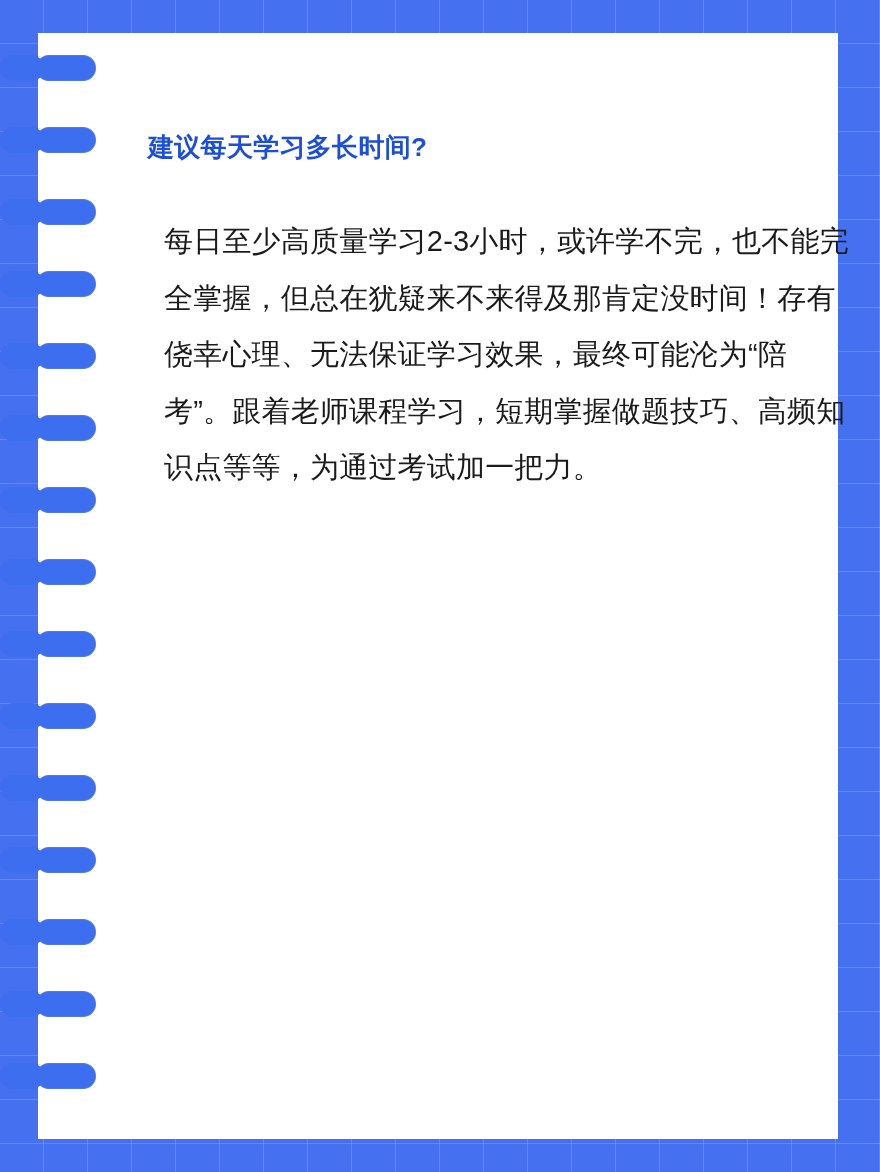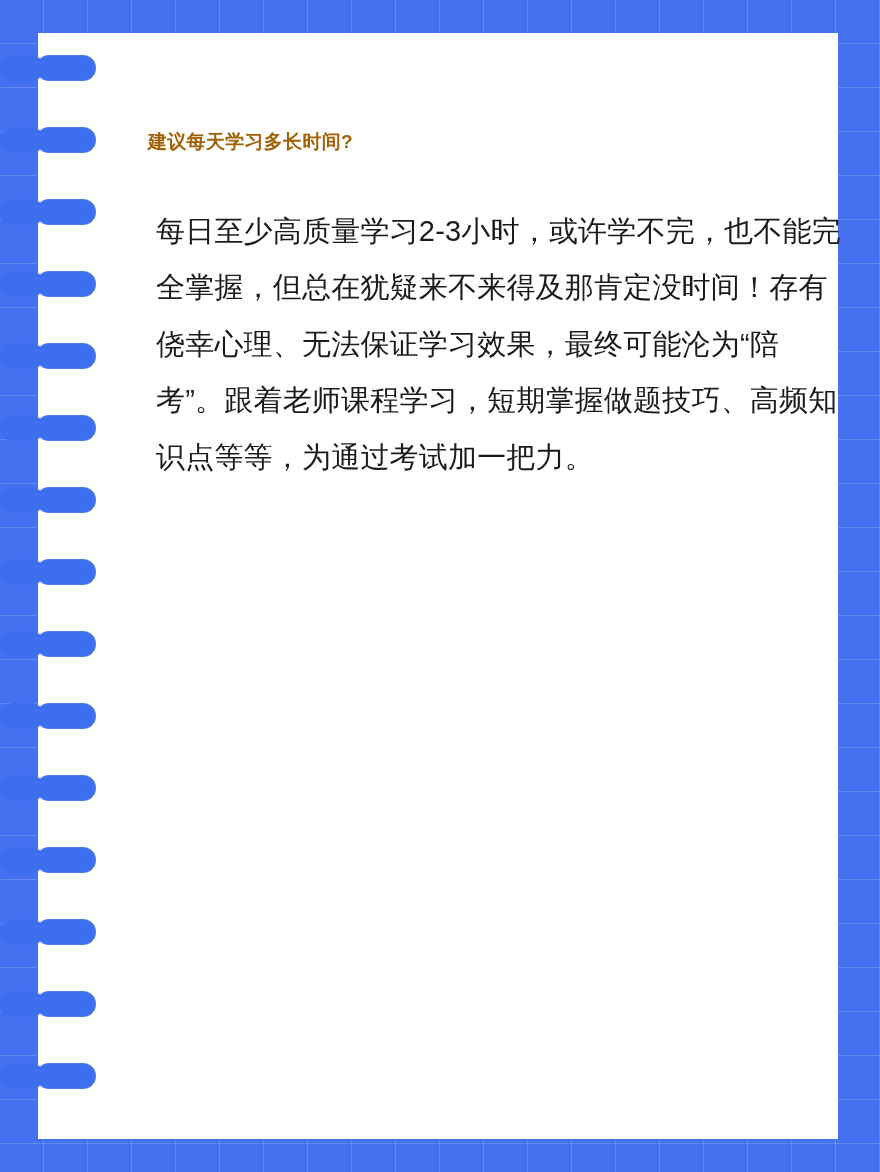--- a/index.html
+++ b/index.html
@@ -69,33 +69,33 @@
   }
 
   
   .content {
     position: absolute;
     left: 110px;
     top: 95px;
     width: 690px;
   }
   .headline {
-    font-size: 19px;
+    font-size: 26px;
     font-weight: bold;
-    color: #a16207;
+    color: #1d4ed8;
     line-height: 1.5;
     letter-spacing: 0.3px;
     margin: 0 0 46px 0;
   }
   .body-text {
     font-size: 29px;
     color: #1b1b1b;
     line-height: 1.95;
     letter-spacing: 0.2px;
-    margin: 8px;
+    margin: 16px;
     width: 690px;
   }
 </style>
 </head>
 <body>
 
 <div class="poster">
 
   <div class="card">
     <div class="content">

